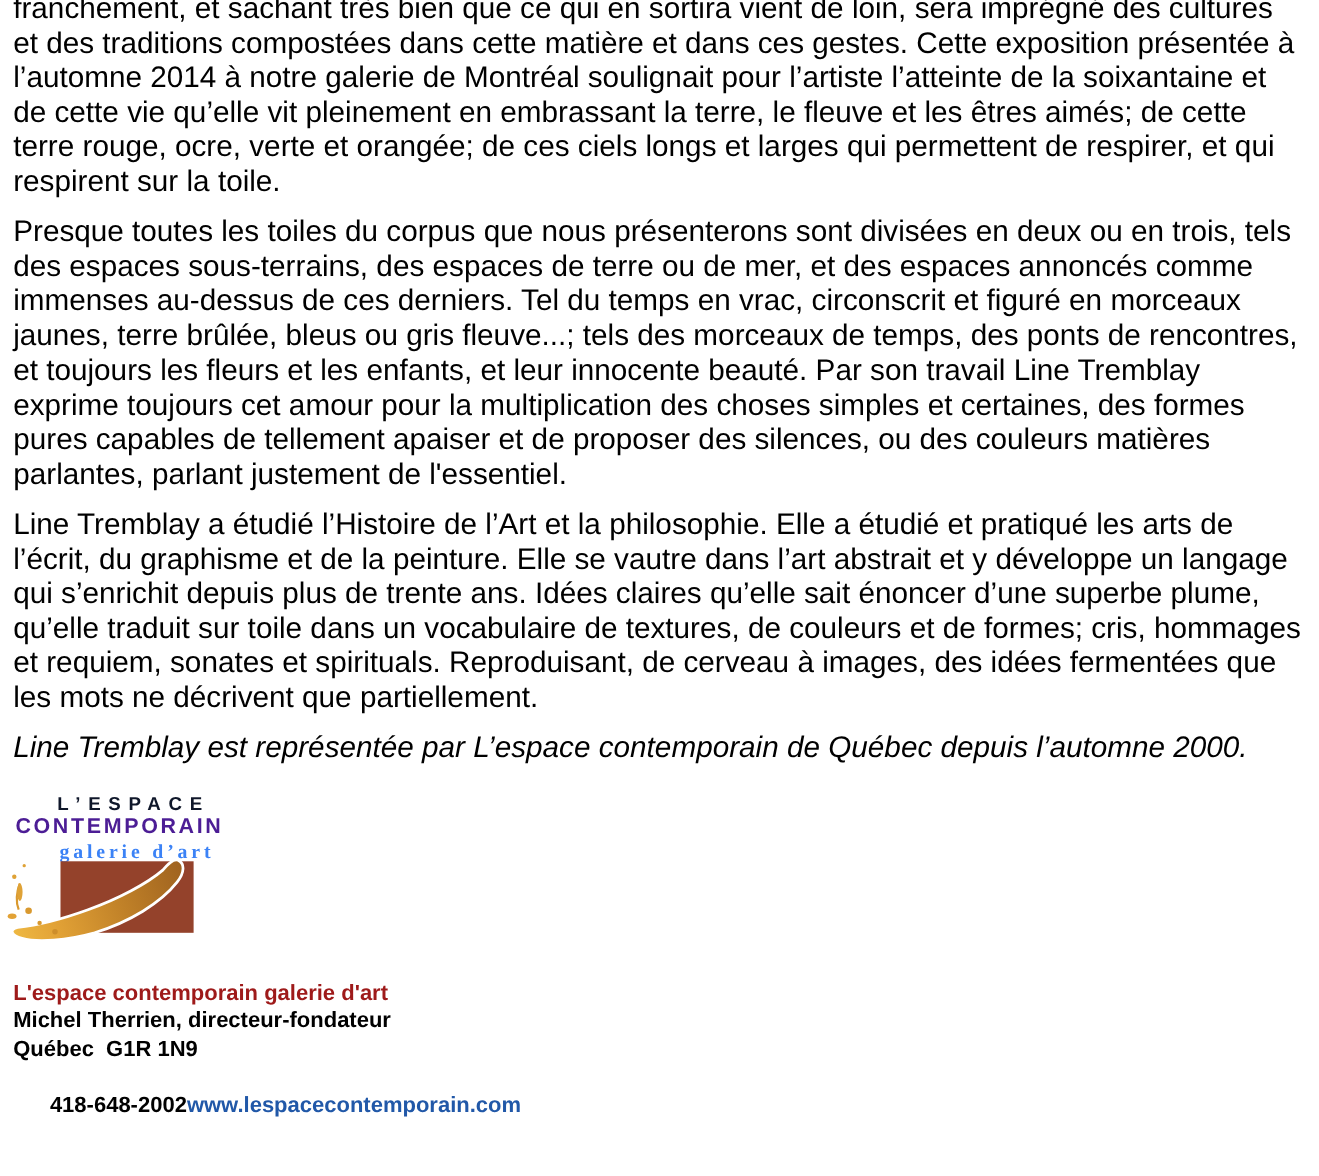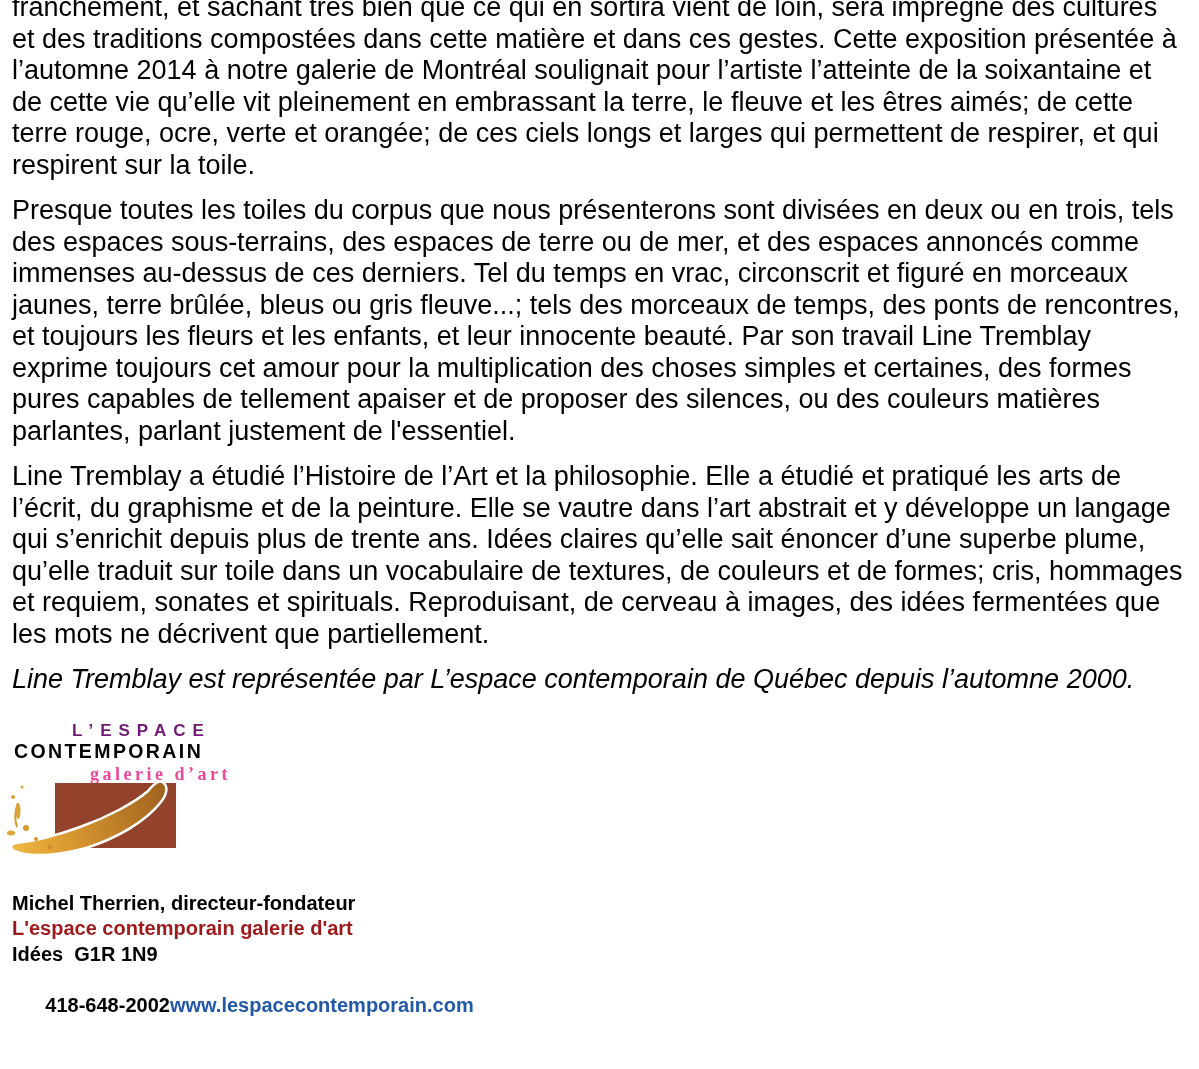--- a/index.html
+++ b/index.html
@@ -43,23 +43,23 @@
   <p class="body first">franchement, et sachant très bien que ce qui en sortira vient de loin, sera imprégné des cultures et des traditions compostées dans cette matière et dans ces gestes. Cette exposition présentée à l’automne 2014 à notre galerie de Montréal soulignait pour l’artiste l’atteinte de la soixantaine et de cette vie qu’elle vit pleinement en embrassant la terre, le fleuve et les êtres aimés; de cette terre rouge, ocre, verte et orangée; de ces ciels longs et larges qui permettent de respirer, et qui respirent sur la toile.</p>
 
   <p class="body">Presque toutes les toiles du corpus que nous présenterons sont divisées en deux ou en trois, tels des espaces sous-terrains, des espaces de terre ou de mer, et des espaces annoncés comme immenses au-dessus de ces derniers. Tel du temps en vrac, circonscrit et figuré en morceaux jaunes, terre brûlée, bleus ou gris fleuve...; tels des morceaux de temps, des ponts de rencontres, et toujours les fleurs et les enfants, et leur innocente beauté. Par son travail Line Tremblay exprime toujours cet amour pour la multiplication des choses simples et certaines, des formes pures capables de tellement apaiser et de proposer des silences, ou des couleurs matières parlantes, parlant justement de l'essentiel.</p>
 
   <p class="body">Line Tremblay a étudié l’Histoire de l’Art et la philosophie. Elle a étudié et pratiqué les arts de l’écrit, du graphisme et de la peinture. Elle se vautre dans l’art abstrait et y développe un langage qui s’enrichit depuis plus de trente ans. Idées claires qu’elle sait énoncer d’une superbe plume, qu’elle traduit sur toile dans un vocabulaire de textures, de couleurs et de formes; cris, hommages et requiem, sonates et spirituals. Reproduisant, de cerveau à images, des idées fermentées que les mots ne décrivent que partiellement.</p>
 
   <p class="body italic">Line Tremblay est représentée par L’espace contemporain de Québec depuis l’automne 2000.</p>
 
 
   <div class="logo">
-    <div class="logo-l1" style="color: #701a75; margin-left: 20px;">L’ESPACE</div>
-    <div class="logo-l2" style="color: #000000;">CONTEMPORAIN</div>
-    <div class="logo-l3" style="color: #ec4899; margin-left: 36px;">galerie d’art</div>
+    <div class="logo-l1" style="color: #0f172a;">L’ESPACE</div>
+    <div class="logo-l2" style="color: #4c1d95;">CONTEMPORAIN</div>
+    <div class="logo-l3" style="color: #3b82f6;">galerie d’art</div>
 
     <svg class="logo-mark" width="200" height="84" viewBox="0 0 200 84">
       <defs>
         <linearGradient id="gold" gradientUnits="userSpaceOnUse" x1="0" y1="70" x2="170" y2="8">
           <stop offset="0" stop-color="#F0BC45"></stop>
           <stop offset="0.25" stop-color="#E2A236"></stop>
           <stop offset="0.6" stop-color="#C08128"></stop>
           <stop offset="1" stop-color="#9A5E1E"></stop>
         </linearGradient>
       </defs>
@@ -77,21 +77,21 @@
       <circle cx="7" cy="16" r="2" fill="#DFA236"></circle>
       <circle cx="16" cy="6" r="1.5" fill="#DFA236"></circle>
       <circle cx="20" cy="47" r="3" fill="#D9992F"></circle>
       <ellipse cx="5" cy="52" rx="4" ry="2.5" fill="#E2A236"></ellipse>
       <circle cx="30" cy="58" r="2" fill="#D9992F"></circle>
       <circle cx="44" cy="66" r="2.5" fill="#CE8E2B"></circle>
     </svg>
   </div>
 
   <div class="contact">
+    <div class="c-line" id="gallery-line" style="color: rgb(158, 26, 26);">L'espace contemporain galerie d'art</div>
     <div class="c-line">Michel Therrien, directeur-fondateur</div>
-    <div class="c-line" id="gallery-line" style="color: rgb(158, 26, 26);">L'espace contemporain galerie d'art</div>
-    <div class="c-line">Idées  G1R 1N9</div>
+    <div class="c-line">Québec  G1R 1N9</div>
     <div class="c-line">
       <span>418-648-2002</span><a href="#" class="link" id="site-link" style="color: rgb(33, 88, 168);">www.lespacecontemporain.com</a>
     </div>
   </div>
 
 </div>
 
 </body></html>

